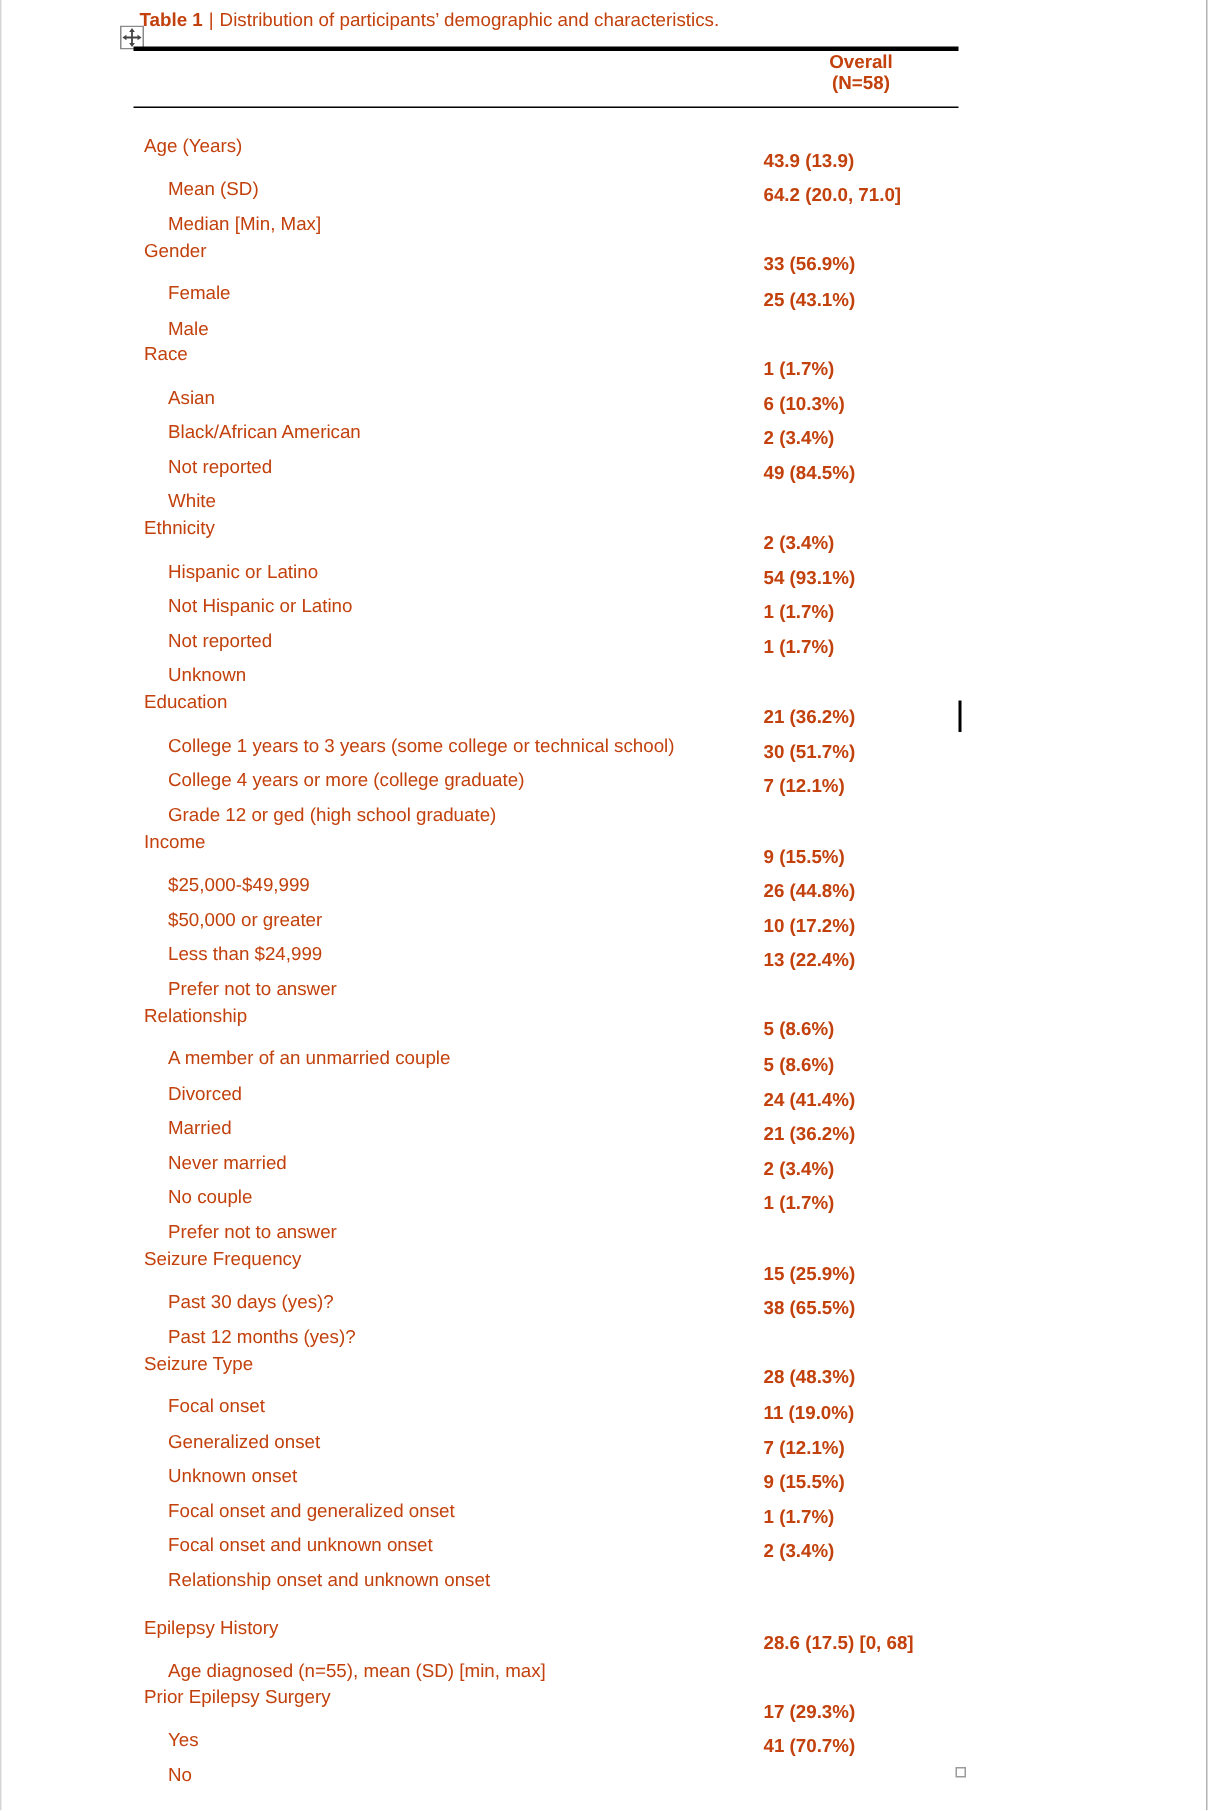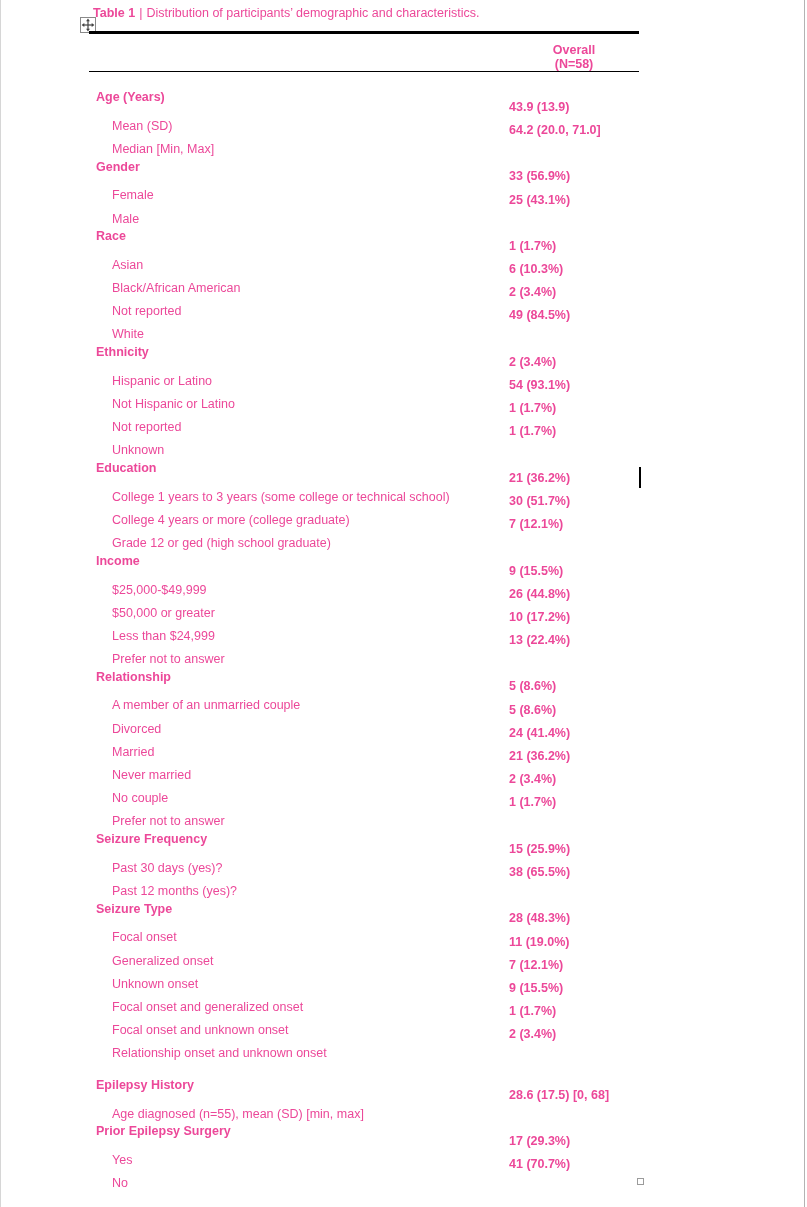--- a/index.html
+++ b/index.html
@@ -5,21 +5,21 @@
   * { margin: 0; padding: 0; box-sizing: border-box; }
   html, body { background: #ffffff; }
   .screen {
     position: relative;
     width: 807px;
     height: 1207px;
     background: #ffffff;
     overflow: hidden;
     font-family: "Liberation Sans", "DejaVu Sans", sans-serif;
     font-size: 12.5px;
-    color: #ec4899;
+    color: #c2410c;
   }
   .page-edge { position: absolute; top: 0; width: 1px; height: 100%; }
   .page-edge.left  { left: 0;   background: #d6d6d6; }
   .page-edge.right { left: 804px; background: #b3b3b3; }
 
   .doc-title {
     position: absolute;
     top: 6px;
     left: 93px;
     white-space: nowrap;
@@ -40,36 +40,36 @@
     position: absolute;
     left: 89px;
     top: 31px;
     width: 550px;
     border-top: 3px solid #000000;
   }
   .thead {
     display: flex;
     height: 38px;
     border-bottom: 1.5px solid #000000;
-    align-items: flex-end;
+    align-items: flex-start;
   }
   .thead .spacer-cell { flex: 1; }
   .col-head {
     width: 130px;
     text-align: center;
     font-weight: 700;
     line-height: 14px;
   }
   .row {
     display: flex;
     align-items: center;
     height: 23.2px;
   }
   .row-label { flex: 1; white-space: nowrap; overflow: hidden; }
-  .row.section .row-label { padding-left: 7px; font-weight: 700; margin-top: 27px; }
+  .row.section .row-label { padding-left: 7px; font-weight: 400; margin-top: 27px; }
   .row.item .row-label    { padding-left: 23px; font-weight: 400; margin-top: 38px; }
   .row-value {
     width: 130px;
     text-align: left;
     white-space: nowrap;
     font-weight: bold;
   }
   .row-gap { height: 14px; }
 
   .text-cursor {

